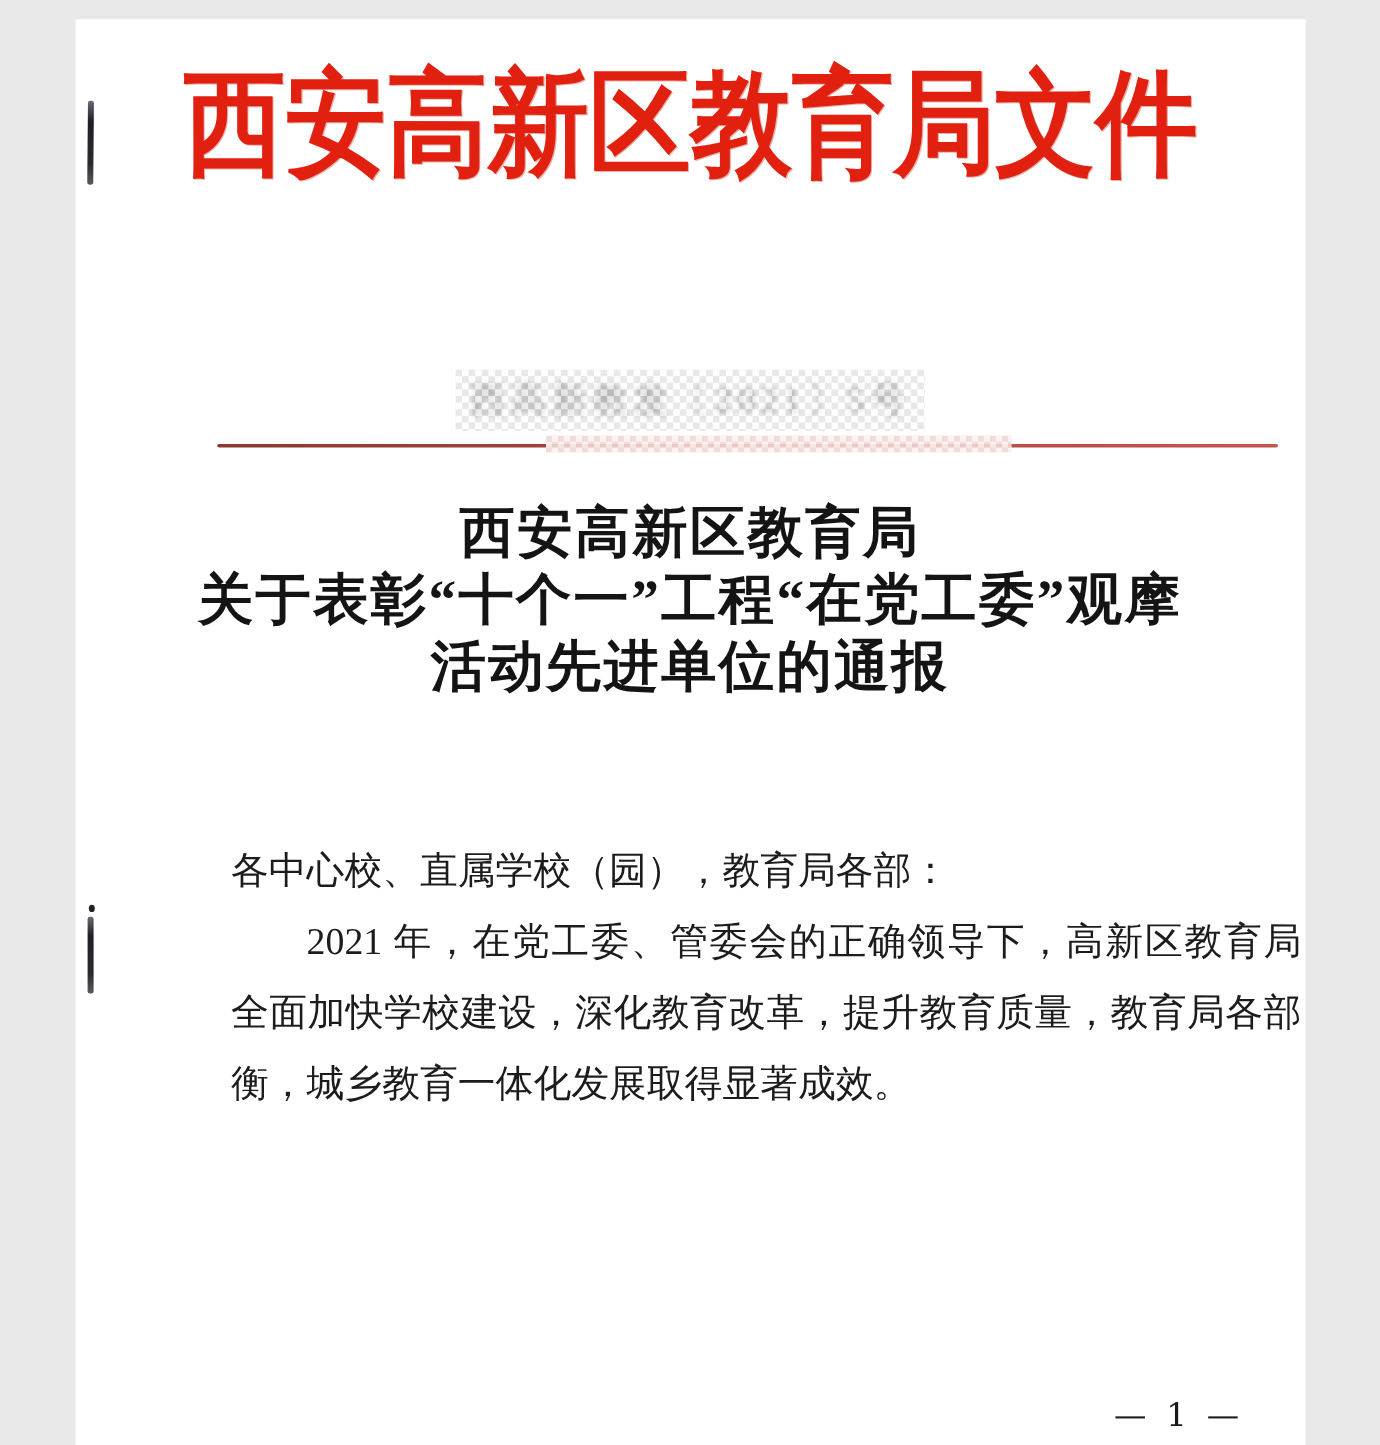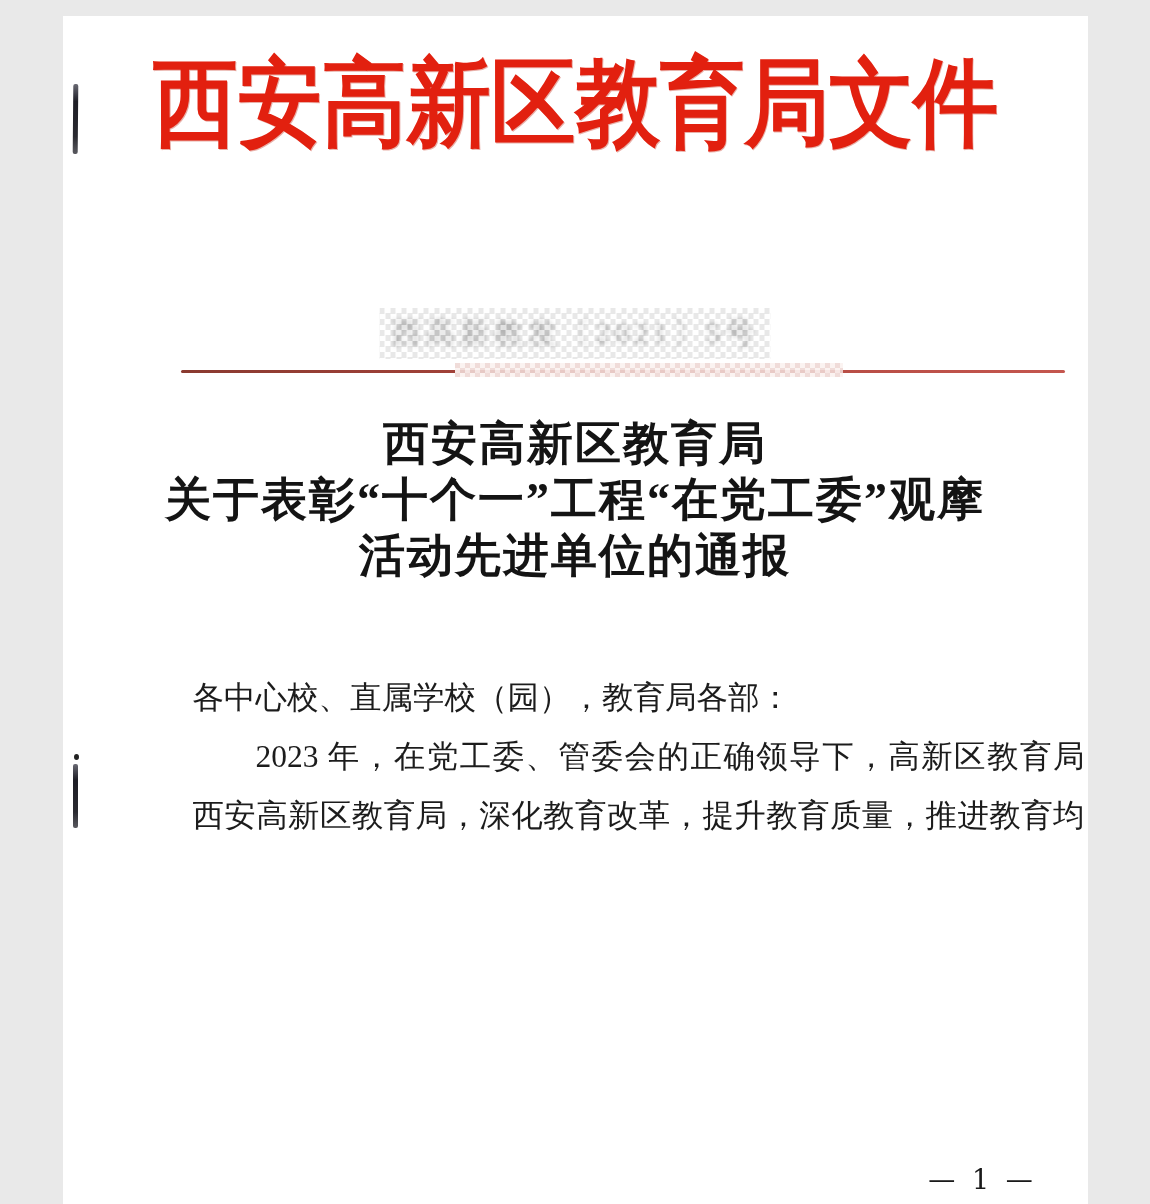--- a/index.html
+++ b/index.html
@@ -74,21 +74,21 @@
     font-size:46px;
     font-weight:bold;
     line-height:56px;
     letter-spacing:2px;
     color:#141414;
   }
 
   
   .body-text{
     position:absolute;
-    top:652px;left:130px;
+    top:680px;left:130px;
     width:892px;
     font-size:31.5px;
     line-height:59px;
     color:#1c1c1c;
   }
   .bl{white-space:nowrap;}
   .bl.just{
     white-space:normal;
     text-align:justify;
     text-align-last:justify;
@@ -144,19 +144,20 @@
   <div class="rule-mosaic"></div>
 
   <div class="title">
     <div>西安高新区教育局</div>
     <div>关于表彰“十个一”工程“在党工委”观摩</div>
     <div>活动先进单位的通报</div>
   </div>
 
   <div class="body-text">
     <div class="bl">各中心校、直属学校（园），教育局各部：</div>
-    <div class="bl just indent">2023 年，在党工委、管委会的正确领导下，高新区教育局</div>
-    <div class="bl just">西安高新区教育局，深化教育改革，提升教育质量，推进教育均</div>
+    <div class="bl just indent">2021 年，在党工委、管委会的正确领导下，高新区教育局</div>
+    <div class="bl just">全面加快学校建设，深化教育改革，提升教育质量，教育局各部</div>
+    <div class="bl">衡，城乡教育一体化发展取得显著成效。</div>
   </div>
 
   <div class="page-number">— 1 —</div>
 
 </div>
 
 </body></html>

